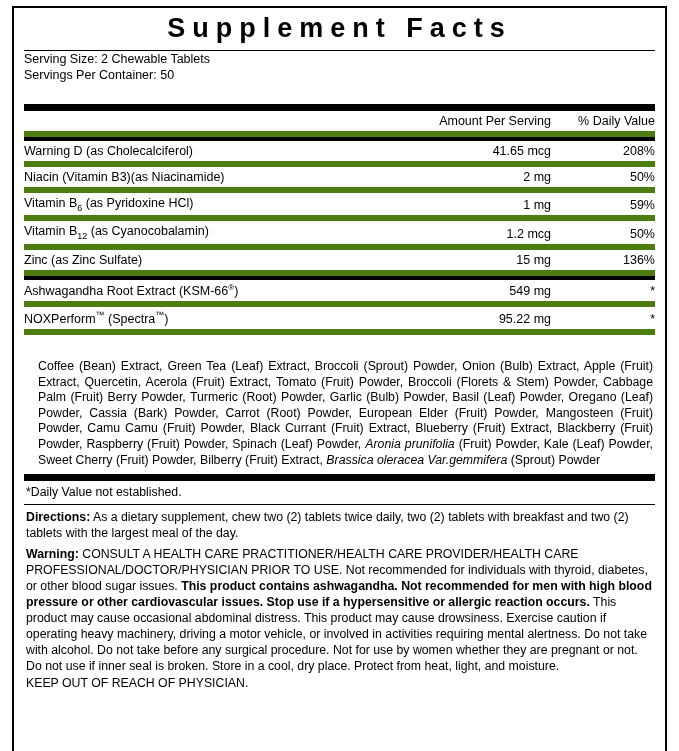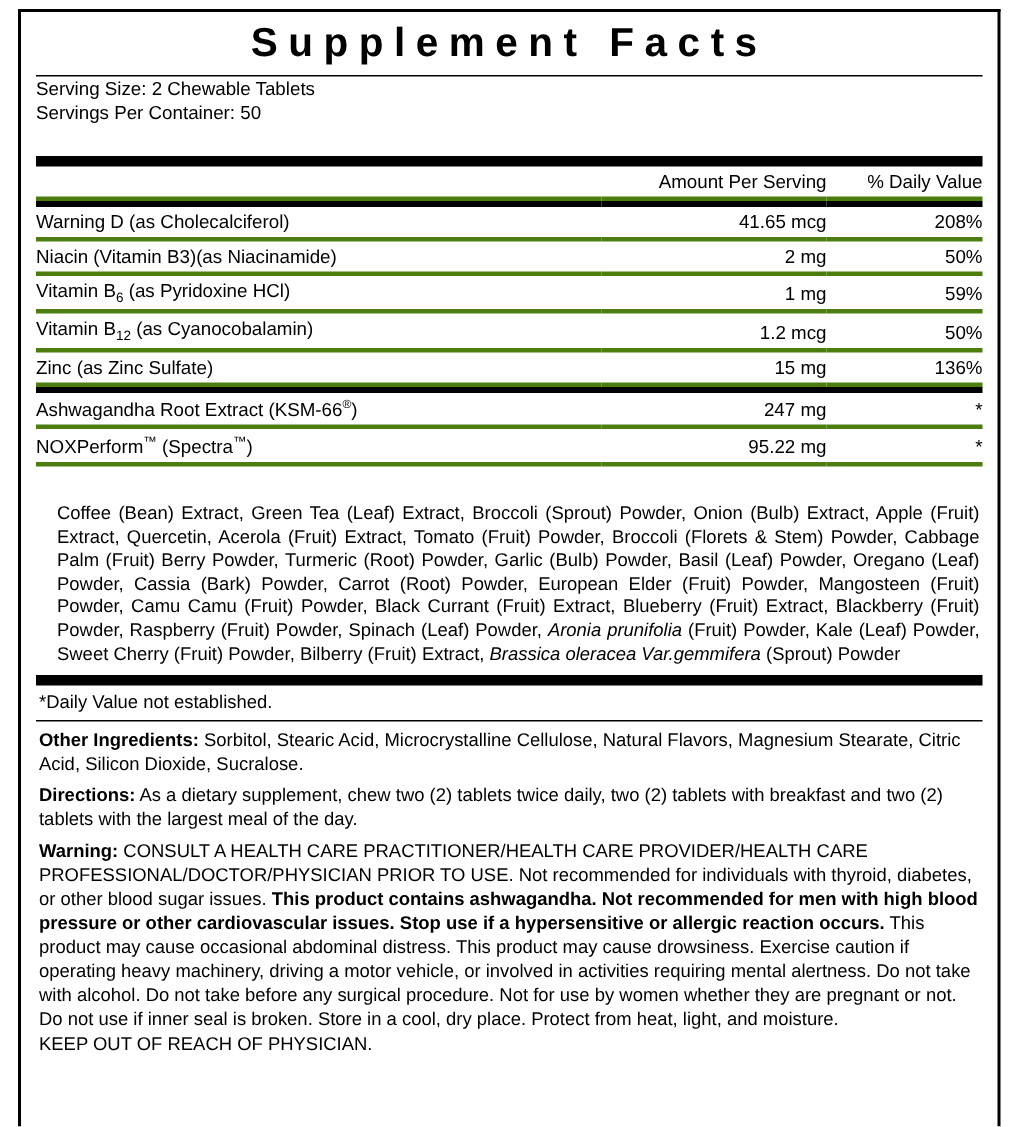--- a/index.html
+++ b/index.html
@@ -47,21 +47,21 @@
   .rule-med   { border-top: 4px solid #000; margin: 0; }
   .rule-thin  { border-top: 1px solid #000; margin: 0; }
   table.facts {
     width: 100%;
     border-collapse: collapse;
     font-size: 12.5px;
   }
   table.facts td {
     padding: 3px 0 3px 0;
     vertical-align: bottom;
-    border-bottom: 3px solid #4d7c0f;
+    border-bottom: 6px solid #4d7c0f;
   }
   td.nm { text-align: left; padding-left: 2px; }
   td.amt { text-align: right; width: 150px; padding-right: 22px; white-space: nowrap; }
   td.dv { text-align: right; width: 104px; padding-right: 2px; white-space: nowrap; }
   .hdr td {
     font-size: 12.5px;
     padding-bottom: 3px;
     border-bottom: none;
     vertical-align: bottom;
   }
@@ -144,40 +144,39 @@
       </tr>
     </tbody>
       </table>
 
     <div class="rule-med"></div>
 
     <table class="facts">
       <tbody>
           <tr>
         <td class="nm">Ashwagandha Root Extract (KSM-66<span class="sup-sm">®</span>)</td>
-        <td class="amt">247 mg</td>
+        <td class="amt">549 mg</td>
         <td class="dv">*</td>
       </tr>
       <tr class="blend-row">
         <td class="nm">NOXPerform<span class="tm">™</span> (Spectra<span class="tm">™</span>)</td>
         <td class="amt">95.22 mg</td>
         <td class="dv">*</td>
       </tr>
     </tbody>
       </table>
 
     <div class="blend-list"><span>Coffee (Bean) Extract, Green Tea (Leaf) Extract, Broccoli (Sprout) Powder, Onion (Bulb) Extract, Apple (Fruit) Extract, Quercetin, Acerola (Fruit) Extract, Tomato (Fruit) Powder, Broccoli (Florets &amp; Stem) Powder, Cabbage Palm (Fruit) Berry Powder, Turmeric (Root) Powder, Garlic (Bulb) Powder, Basil (Leaf) Powder, Oregano (Leaf) Powder, Cassia (Bark) Powder, Carrot (Root) Powder, European Elder (Fruit) Powder, Mangosteen (Fruit) Powder, Camu Camu (Fruit) Powder, Black Currant (Fruit) Extract, Blueberry (Fruit) Extract, Blackberry (Fruit) Powder, Raspberry (Fruit) Powder, Spinach (Leaf) Powder, </span><span class="ital">Aronia prunifolia</span><span> (Fruit) Powder, Kale (Leaf) Powder, Sweet Cherry (Fruit) Powder, Bilberry (Fruit) Extract, </span><span class="ital">Brassica oleracea Var.gemmifera</span><span> (Sprout) Powder</span></div>
 
     <div class="rule-thick"></div>
 
     <div class="dv-note">*Daily Value not established.</div>
 
     <div class="rule-thin"></div>
 
-    <div class="para"><b>Other Ingredients:</b><span> Sorbitol, Stearic Acid, Microcrystalline Cellulose, Natural Flavors, Magnesium Stearate, Citric Acid, Silicon Dioxide, Sucralose.</span></div>
 
     <div class="para"><b>Directions:</b><span>  As a dietary supplement, chew two (2) tablets twice daily, two (2) tablets with breakfast and two (2) tablets with the largest meal of the day.</span></div>
 
     <div class="para"><b>Warning:</b><span> CONSULT A HEALTH CARE PRACTITIONER/HEALTH CARE PROVIDER/HEALTH CARE PROFESSIONAL/DOCTOR/PHYSICIAN PRIOR TO USE. Not recommended for individuals with thyroid, diabetes, or other blood sugar issues. </span><b>This product contains ashwagandha. Not recommended for men with high blood pressure or other cardiovascular issues. Stop use if a hypersensitive or allergic reaction occurs.</b><span> This product may cause occasional abdominal distress. This product may cause drowsiness. Exercise caution if operating heavy machinery, driving a motor vehicle, or involved in activities requiring mental alertness. Do not take with alcohol. Do not take before any surgical procedure. Not for use by women whether they are pregnant or not. Do not use if inner seal is broken. Store in a cool, dry place. Protect from heat, light, and moisture.</span></div>
 
     <div class="para" style="padding-top:1px;">KEEP OUT OF REACH OF PHYSICIAN.</div>
 
   </div>
 </div>
 

